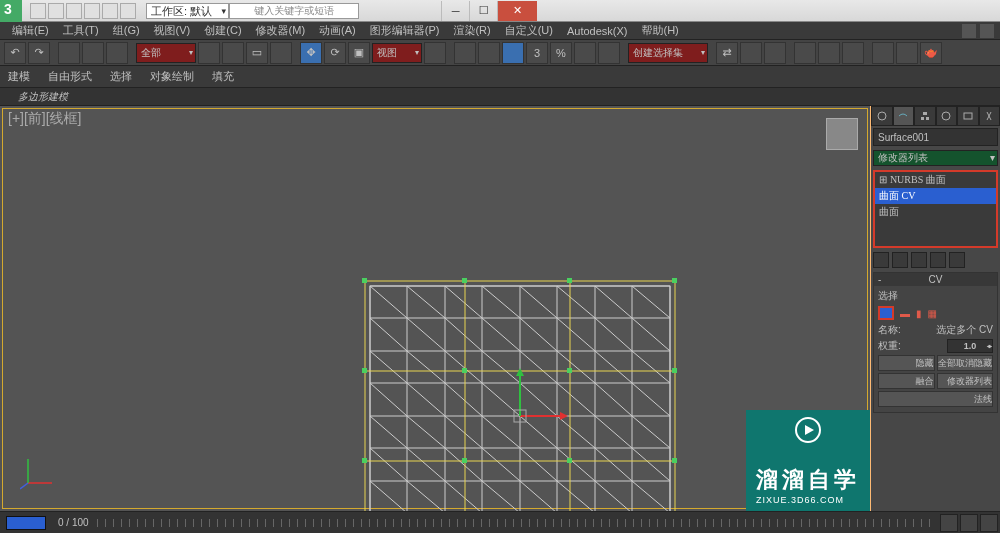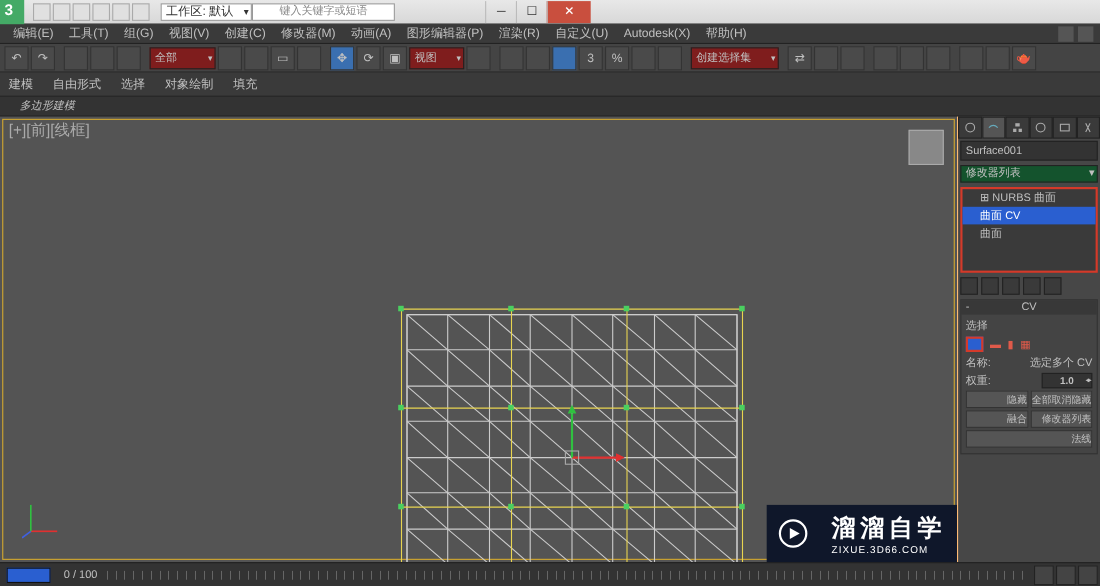--- a/index.html
+++ b/index.html
@@ -50,21 +50,21 @@
 
 .cmdpanel { width: 130px; background: #474747; border-left: 1px solid #fdba74; display: flex; flex-direction: column; }
 .cmdpanel .tabs { display: flex; height: 20px; background: #3a3a3a; }
 .cmdpanel .tabs .tab { flex: 1; border: 1px solid #222; display: flex; align-items: center; justify-content: center; }
 .cmdpanel .tabs .tab.active { background: #555; }
 .cmdpanel .tabs svg { width: 12px; height: 12px; }
 .cmdpanel .namefield { height: 18px; background: #333; margin: 2px; padding: 0 4px; font-size: 10px; line-height: 18px; border: 1px solid #222; }
 .cmdpanel .modlabel { margin: 2px; background: #14532d; border: 1px solid #222; height: 16px; font-size: 10px; padding: 0 4px; line-height: 14px; position: relative; }
 .cmdpanel .modlabel::after { content: "▾"; position: absolute; right: 2px; }
 .cmdpanel .stack { margin: 2px; border: 2px solid #d43a2a; height: 78px; background: #3a3a3a; font-size: 10px; }
-.cmdpanel .stack .row { padding: 1px 16px; }
+.cmdpanel .stack .row { padding: 1px 4px; font-family: Liberation Serif, serif; }
 .cmdpanel .stack .row.sel { background: #2a5fd0; color: #fff; }
 .cmdpanel .stackbtns { display: flex; gap: 3px; margin: 2px; }
 .cmdpanel .stackbtns .btn { width: 16px; height: 16px; background: #3a3a3a; border: 1px solid #222; }
 .cmdpanel .rollout { margin: 2px; background: #444; border: 1px solid #333; }
 .cmdpanel .rollout .rh { background: #383838; text-align: center; font-size: 10px; padding: 1px 0; position: relative; }
 .cmdpanel .rollout .rh .pm { position: absolute; left: 4px; }
 .cmdpanel .rollout .body { padding: 3px 4px; font-size: 10px; }
 .cmdpanel .selrow { display: flex; gap: 6px; margin: 3px 0; align-items: center; }
 .cmdpanel .selrow .swatch { width: 16px; height: 14px; }
 .cmdpanel .selrow .swatch.red { border: 2px solid #d43a2a; background: #2a5fd0; }
@@ -73,21 +73,21 @@
 .cmdpanel .kvrow .spinner::after { content: "◂▸"; position: absolute; right: 1px; font-size: 6px; letter-spacing: -1px; }
 .cmdpanel .btnrow { display: flex; gap: 2px; margin: 2px 0; }
 .cmdpanel .btnrow .b { flex: 1; height: 16px; background: #555; border: 1px solid #333; font-size: 9px; text-align: right; line-height: 14px; }
 
 .timeline { position: absolute; bottom: 0; left: 0; right: 0; height: 22px; background: #333; border-top: 1px solid #222; display: flex; align-items: center; }
 .timeline .slider { width: 40px; height: 14px; background: #2a5fd0; margin-left: 6px; border: 1px solid #111; }
 .timeline .tl-label { margin-left: 12px; font-size: 10px; }
 .timeline .ticks { flex: 1; height: 8px; margin: 0 8px; background: repeating-linear-gradient(90deg,#666 0,#666 1px,transparent 1px,transparent 8px); }
 .timeline .rbtn { width: 18px; height: 18px; background: #444; border: 1px solid #222; margin-right: 2px; }
 
-.watermark { position: absolute; right: 130px; bottom: 22px; background: #0f172a; color: #fff; padding: 6px 10px; display: flex; align-items: center; gap: 21px; }
+.watermark { position: absolute; right: 130px; bottom: 22px; background: #0f766e; color: #fff; padding: 6px 10px; display: flex; align-items: center; gap: 21px; flex-direction: column; }
 .watermark .big { font-size: 22px; font-weight: bold; letter-spacing: 4px; }
 .watermark .small { font-size: 9px; letter-spacing: 1px; }
 .watermark svg { width: 28px; height: 28px; }
 
 .red-accent { color: #e05a4a; }
 </style>
 </head>
 <body>
 
 <div class="titlebar">

